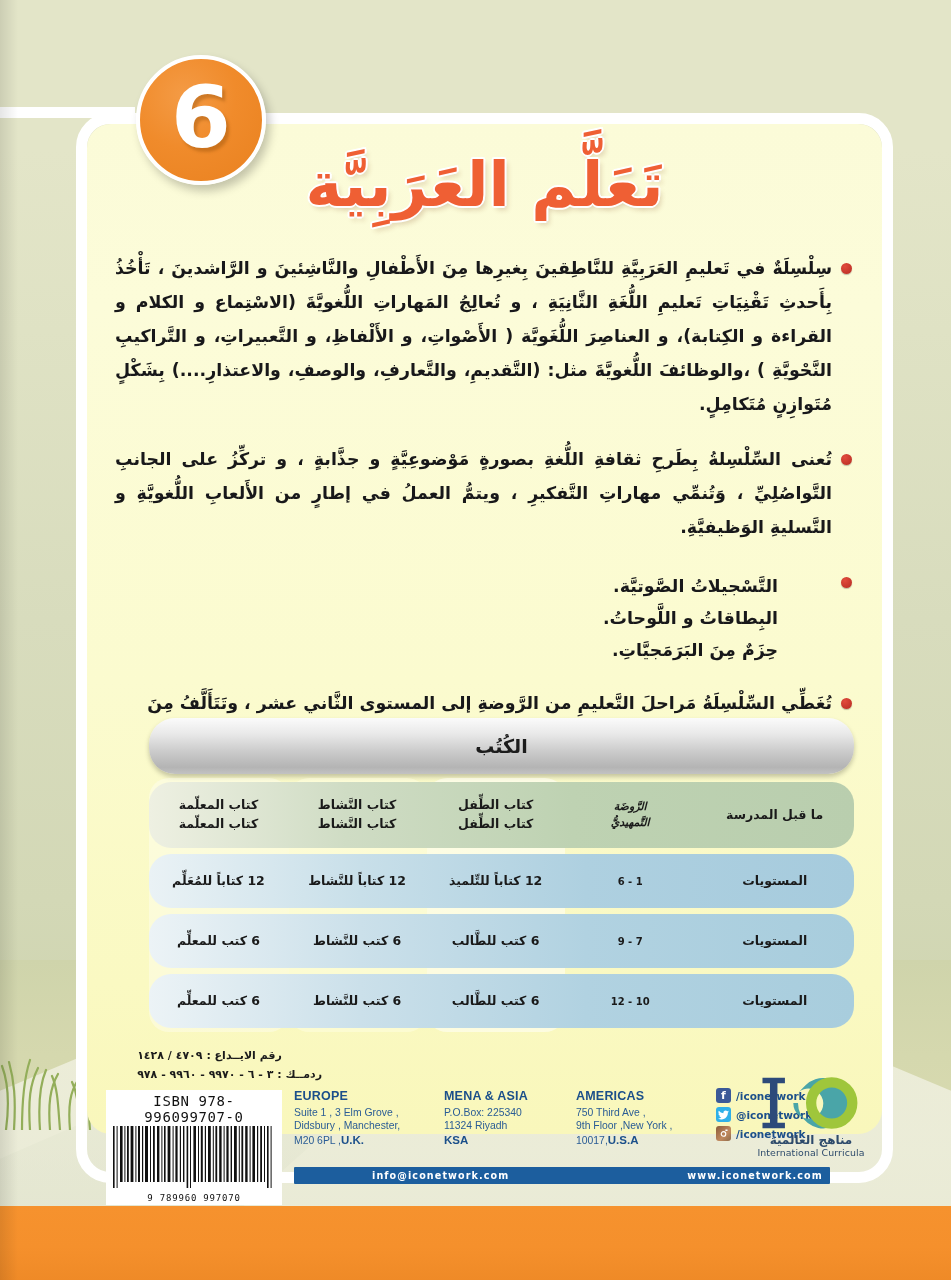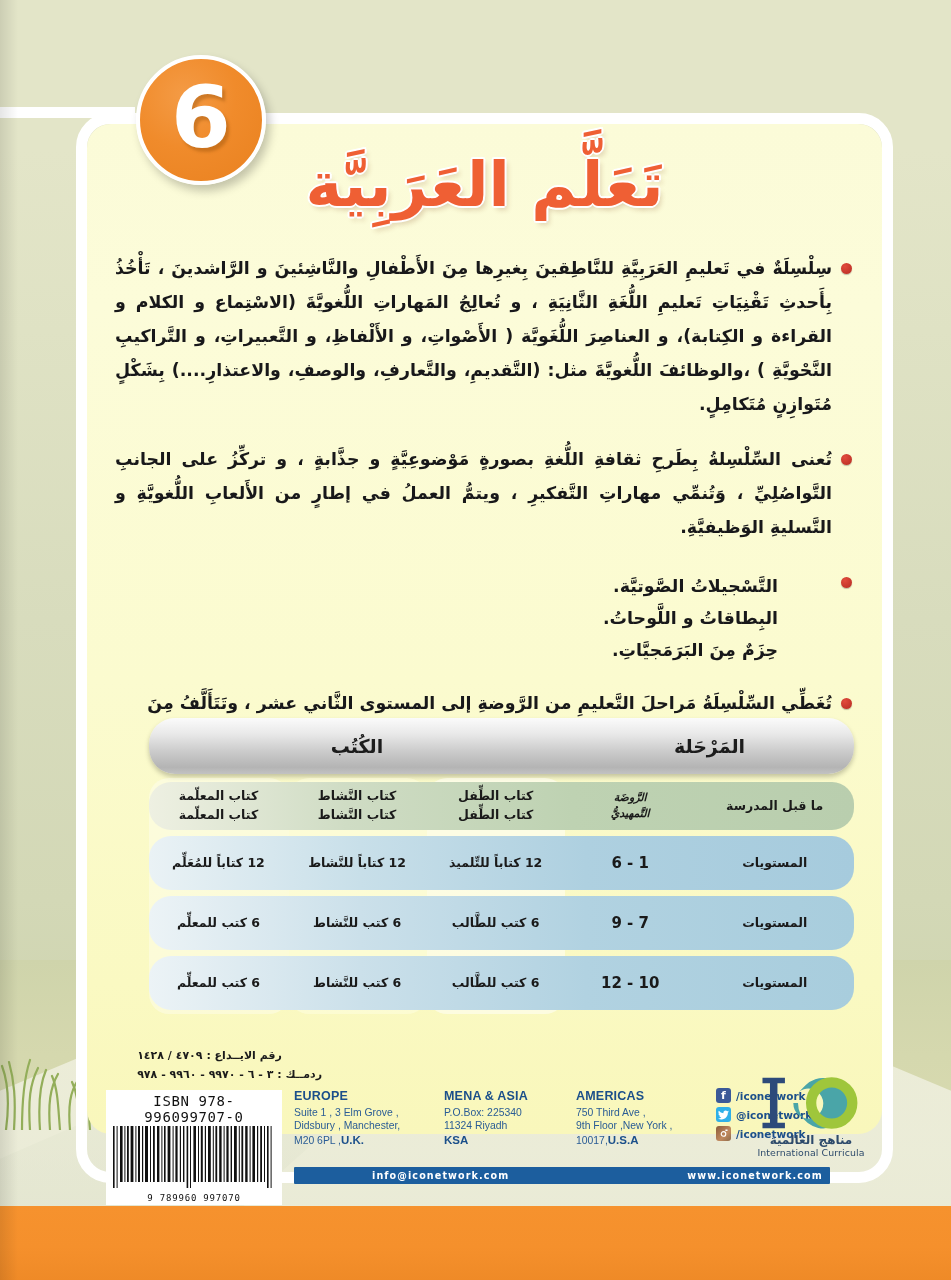--- a/index.html
+++ b/index.html
@@ -174,32 +174,32 @@
   }
   .colmark.c1{ right:41%; width:19.6%; background:rgba(255,255,255,.50); }
   .colmark.c2{ right:60.6%; width:19.6%; background:rgba(255,255,230,.45); }
   .colmark.c3{ right:80.2%; width:19.8%; background:rgba(255,255,255,.35); }
 
   .trow{
     position:relative;display:flex;flex-direction:row;align-items:center;
     height:54px;border-radius:22px;margin-bottom:6px;
     z-index:2;
   }
-  .trow.green{ background:linear-gradient(to left,#b9ceae 0%,#bed2b2 40%,#cfdcc4 72%,#eef0e2 100%); height:48px;}
+  .trow.green{ background:linear-gradient(to left,#b9ceae 0%,#bed2b2 40%,#cfdcc4 72%,#eef0e2 100%); height:66px;}
   .trow.blue1{ background:linear-gradient(to left,#a6cbdd 0%,#aed0e0 38%,#c8dfe9 70%,#eaf2f5 100%); }
   .trow.blue2{ background:linear-gradient(to left,#a8cddd 0%,#b1d2e1 38%,#cbe0ea 70%,#ecf3f6 100%); }
   .trow.blue3{ background:linear-gradient(to left,#a8cddd 0%,#b1d2e1 38%,#cbe0ea 70%,#ecf3f6 100%); }
 
   .td{
     font-family:"DejaVu Sans","Liberation Sans",sans-serif;
     font-size:12.5px;font-weight:bold;color:#1a1a1a;
     text-align:center;direction:rtl;line-height:1.5;
   }
   .td.stage{ flex:0 0 22.5%; font-size:12.5px; }
-  .td.range{ flex:0 0 18.5%; font-size:15px; font-weight:bold; }
+  .td.range{ flex:0 0 18.5%; font-size:10px; font-weight:bold; }
   .td.bk{ flex:0 0 19.66%; }
 
   
   .footer{
     position:absolute;left:87px;top:1050px;width:auto;right:69px;
   }
   .dep-lines{
     position:absolute;right:560px;top:-3px;
     direction:rtl;text-align:left;
     font-family:"DejaVu Sans","Liberation Sans",sans-serif;
@@ -357,21 +357,20 @@
       <div class="bullet right-align" style="margin-top:16px;">
         <div class="dot"></div>
         <div class="btext" style="text-align:right;">تُغَطِّي السِّلْسِلَةُ مَراحلَ التَّعليمِ من الرَّوضةِ إلى المستوى الثَّاني عشر ، وتَتَأَلَّفُ مِنَ الكُتبِ التَّاليةِ :</div>
       </div>
 
     </div>
 
     <div class="table">
 
       <div class="thead">
-        <div class="th th-stage">المَرْحَلة</div>
         <div class="th th-books">الكُتُب</div>
       </div>
 
       <div class="tbody">
         <div class="colmark c1"></div>
         <div class="colmark c2"></div>
         <div class="colmark c3"></div>
 
         <div class="trow green">
           <div class="td stage">ما قبل المدرسة</div>

